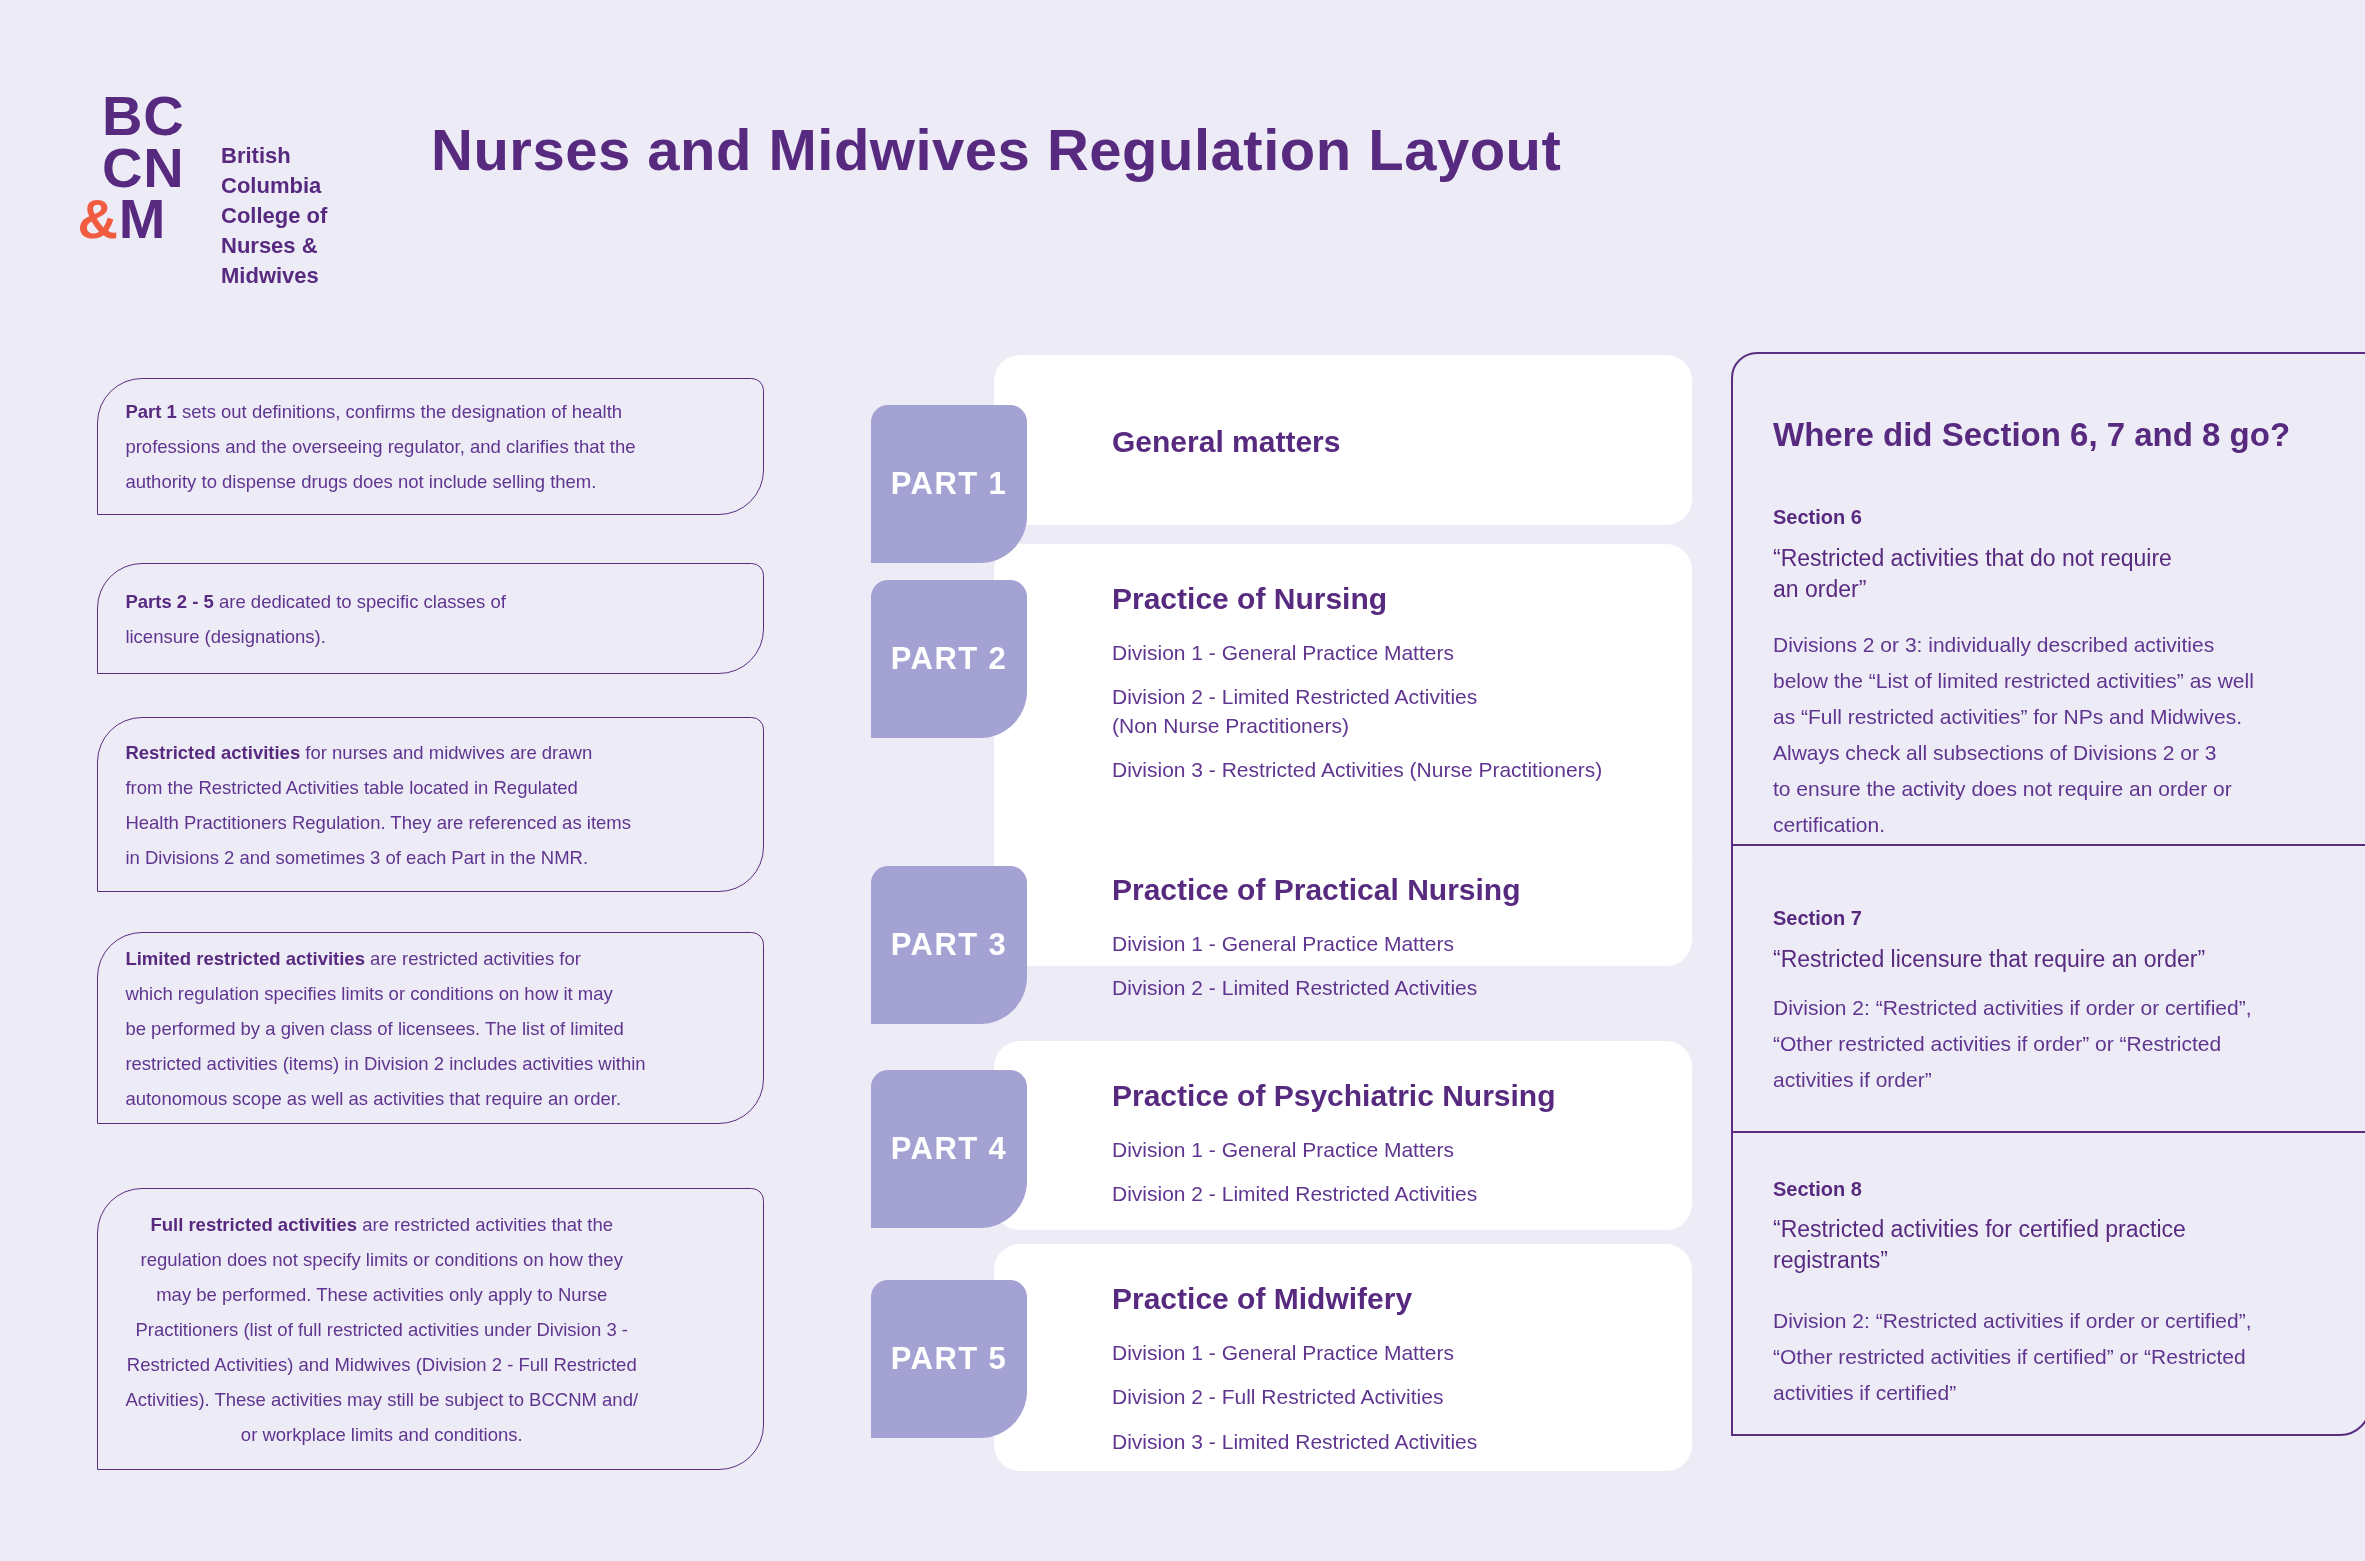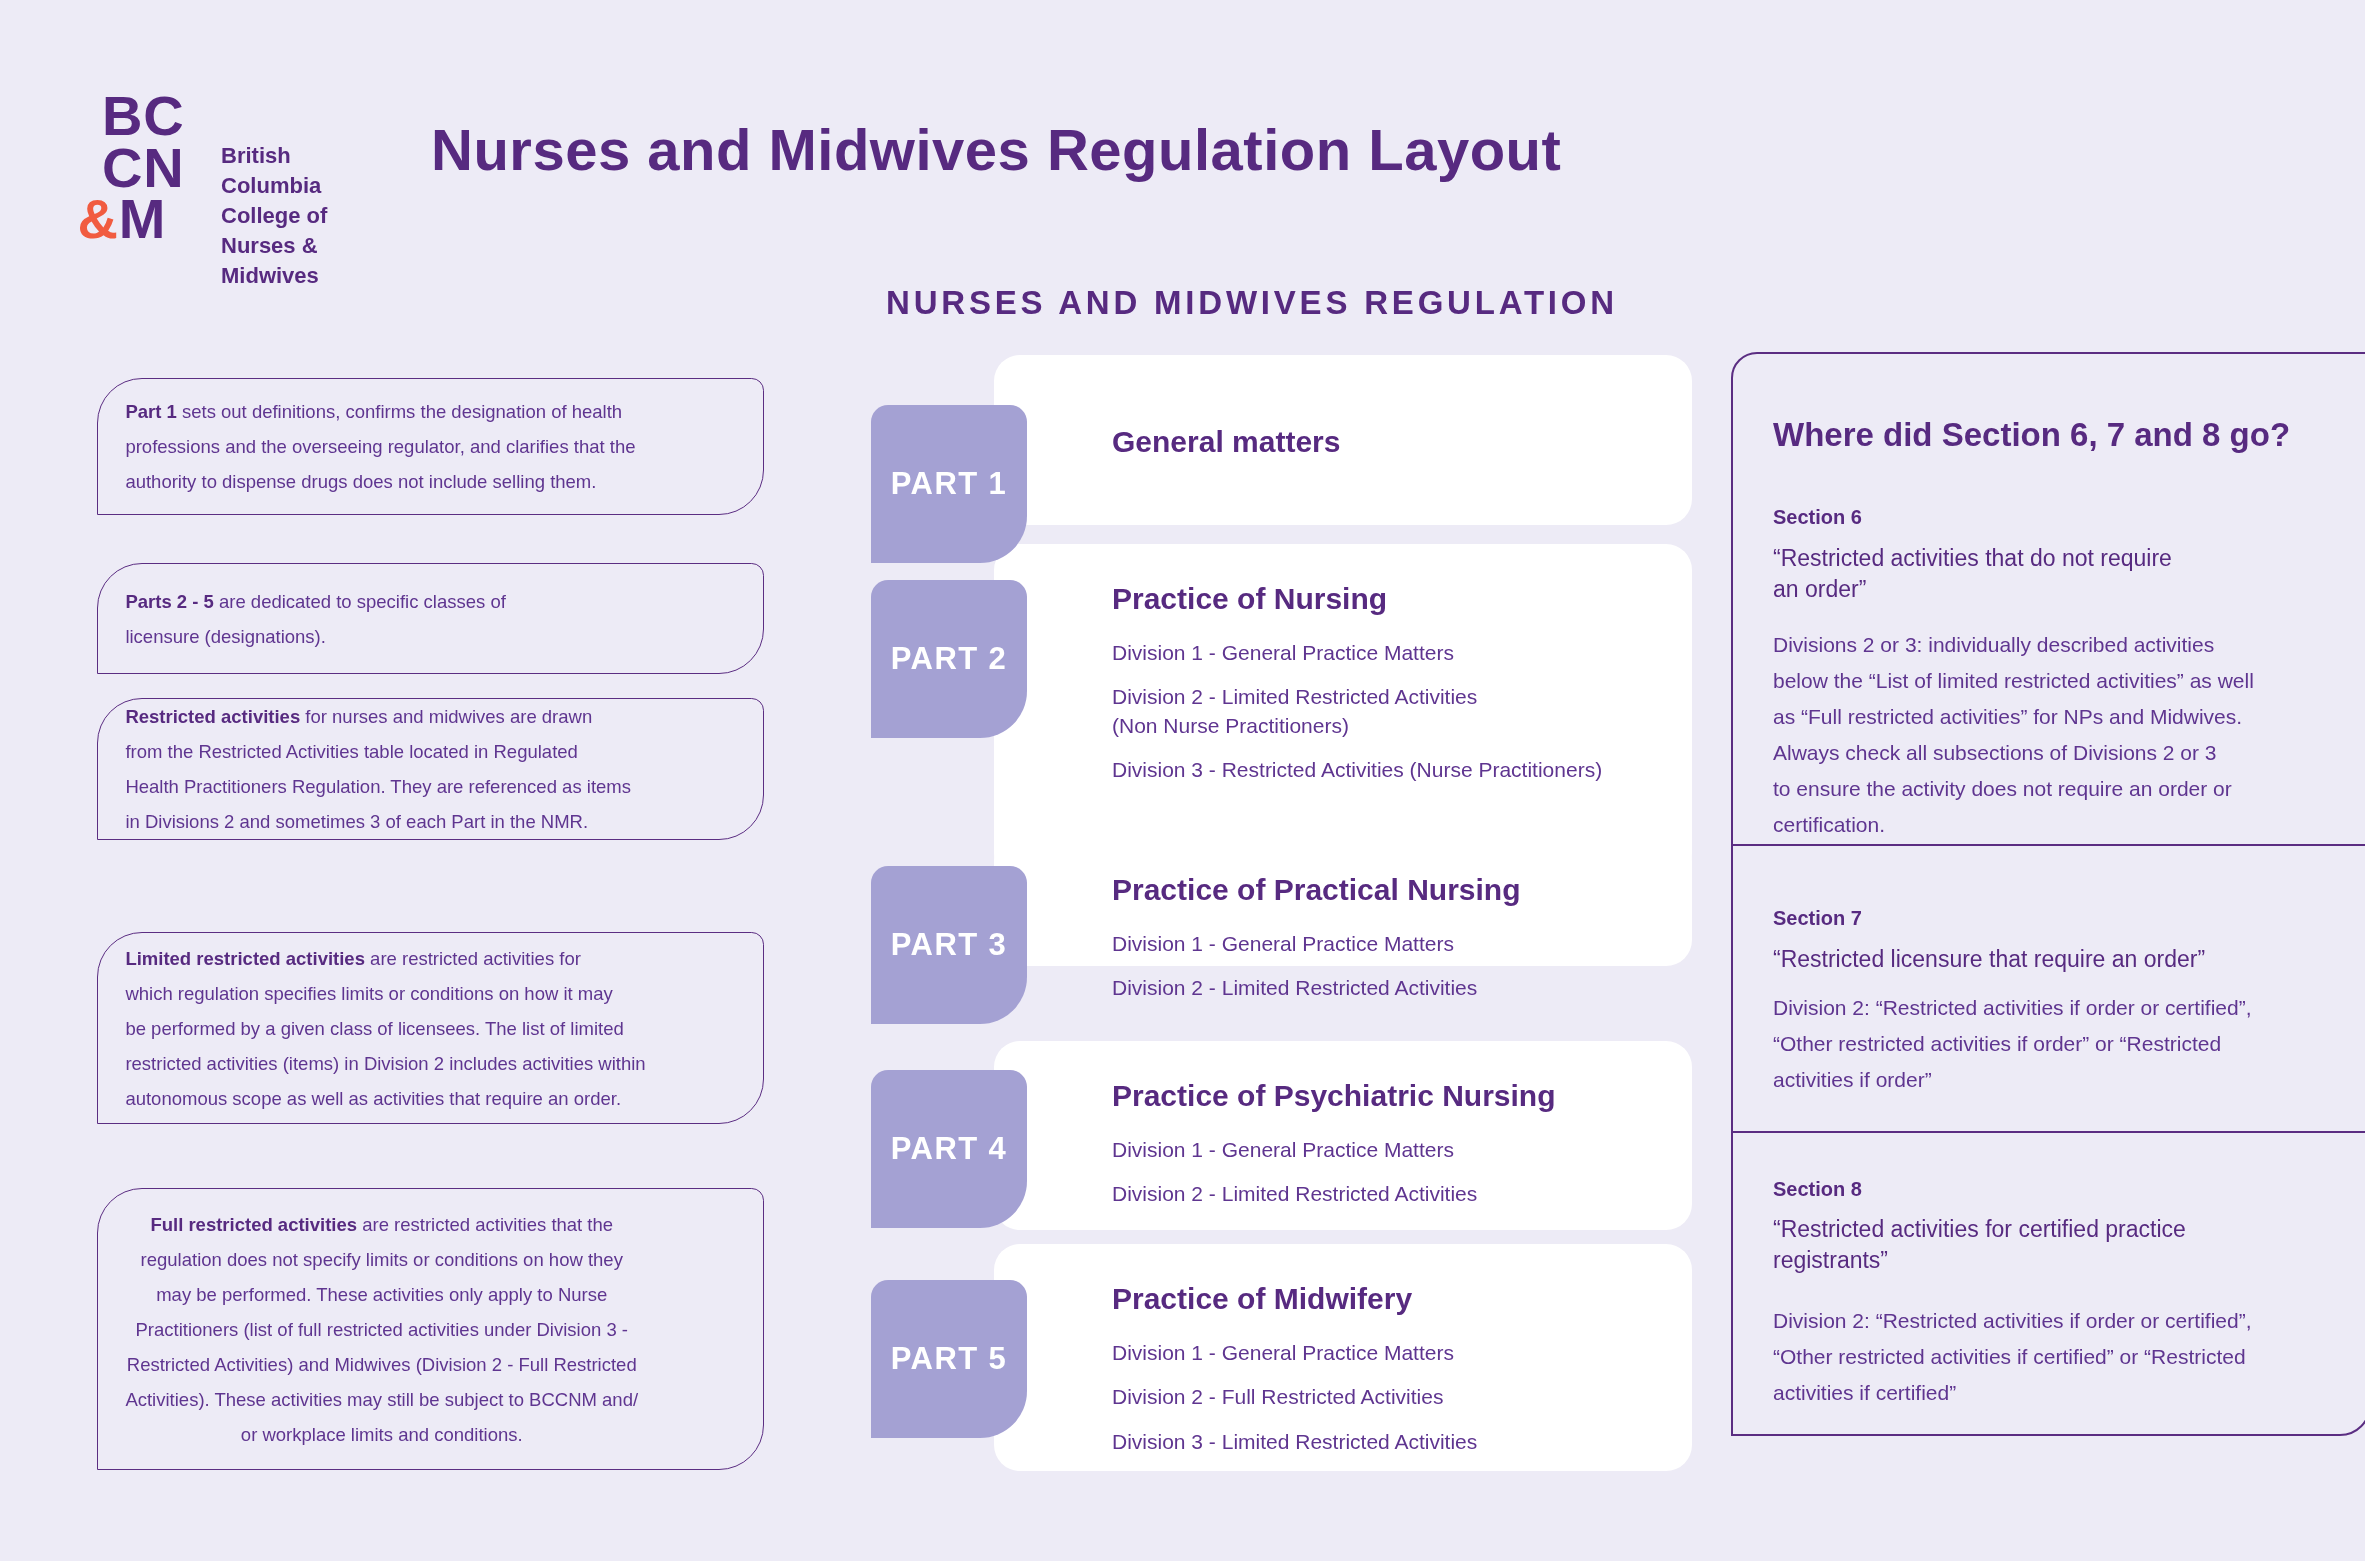--- a/index.html
+++ b/index.html
@@ -23,21 +23,21 @@
   .page-title{position:absolute;left:431px;top:116px;font-size:58px;font-weight:bold;color:var(--purple);letter-spacing:0.5px;}
 
   .mid-heading{position:absolute;left:871px;top:284px;width:762px;text-align:center;font-size:33px;font-weight:bold;letter-spacing:3.8px;color:var(--purple);}
 
   
   .note-box{position:absolute;left:97px;width:667px;border:1.9px solid var(--purple-line);border-radius:45px 12.3px 45px 0;display:flex;align-items:center;padding:14px 27.4px;}
   .note-box p{font-size:18.5px;line-height:35px;color:var(--purple-text);white-space:pre-line;}
   .note-lead{font-weight:bold;color:var(--purple);}
   .box-1{top:378px;height:137px;}
   .box-2{top:563px;height:111px;}
-  .box-3{top:698px;height:142px;}
+  .box-3{top:717px;height:175px;}
   .box-4{top:932px;height:192px;}
   .box-5{top:1188px;height:282px;text-align:center;}
 
   
   .part-card{position:absolute;left:994px;width:698px;background:var(--white);border-radius:26px;padding:38px 28px 28px 118px;}
   .part-card h2{font-size:30px;font-weight:bold;color:var(--purple);}
   .part-card ul{list-style:none;margin-top:23px;}
   .part-card li{font-size:21px;line-height:1.35;color:var(--purple-text);margin-bottom:16px;white-space:pre-line;}
   .card-1{top:355px;height:170px;display:flex;align-items:center;padding-top:4px;padding-bottom:0;}
   .card-2{top:544px;height:336px;}
@@ -80,21 +80,20 @@
     </div>
   </div>
   <div class="logo-tagline">British
 Columbia
 College of
 Nurses &amp;
 Midwives</div>
 
   <h1 class="page-title">Nurses and Midwives Regulation Layout</h1>
 
-  <div class="mid-heading">NURSES AND MIDWIVES REGULATION</div>
 
   <div class="note-box box-1">
     <p><span class="note-lead">Part 1</span><span> sets out definitions, confirms the designation of health
 professions and the overseeing regulator, and clarifies that the
 authority to dispense drugs does not include selling them.</span></p>
   </div>
   <div class="note-box box-2">
     <p><span class="note-lead">Parts 2 - 5</span><span> are dedicated to specific classes of
 licensure (designations).</span></p>
   </div>

